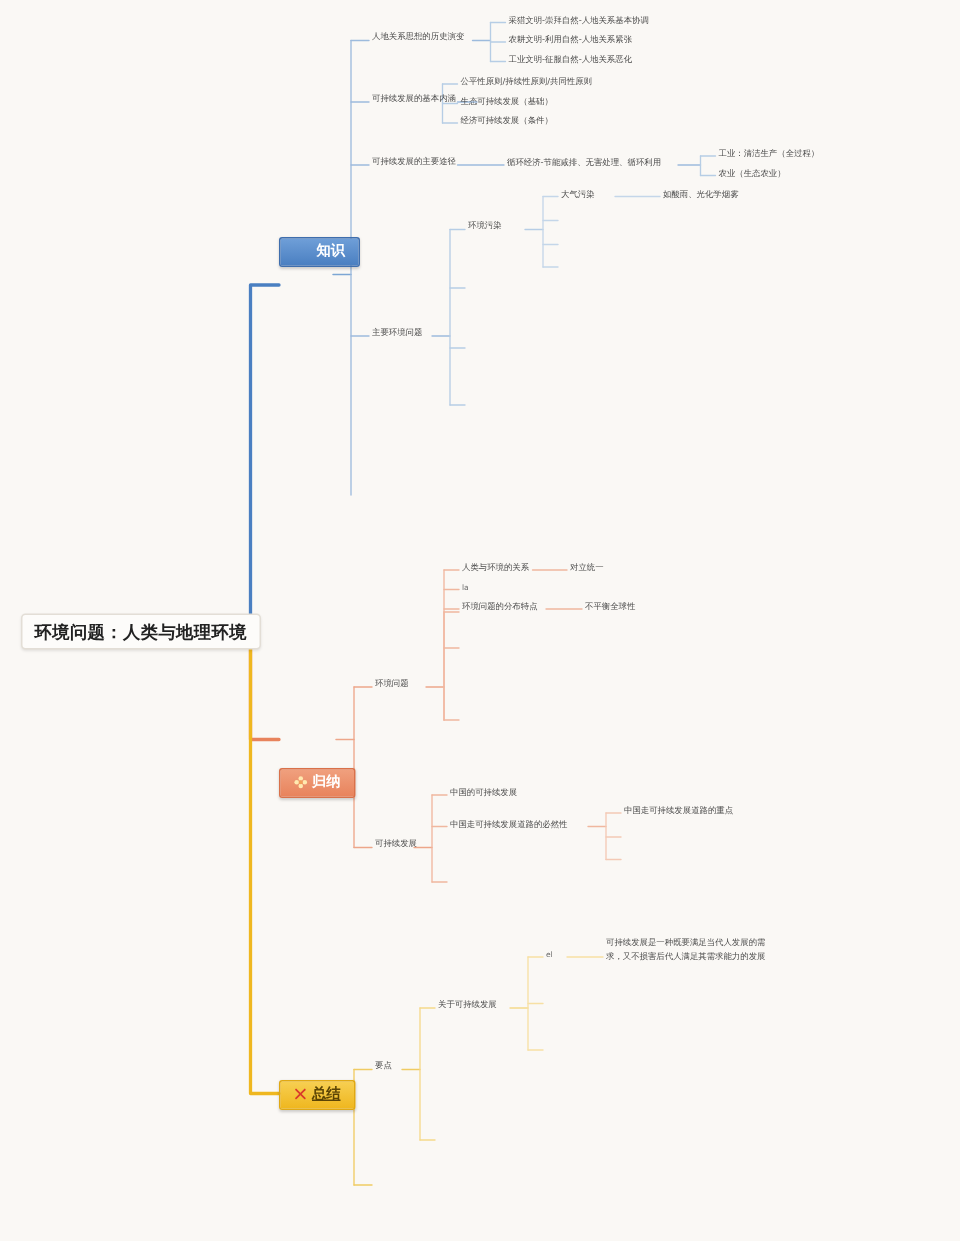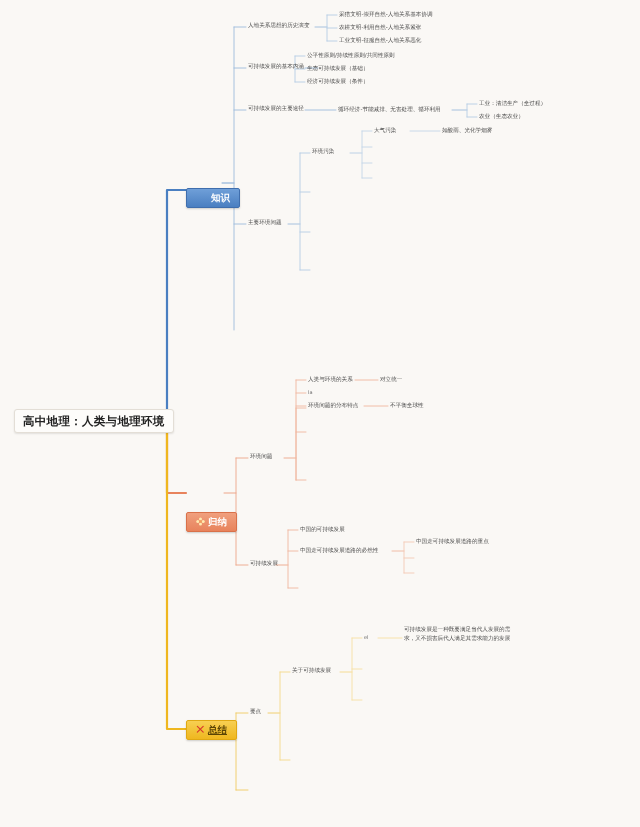--- a/index.html
+++ b/index.html
@@ -203,23 +203,23 @@
       <path d="M352 638 V 700" stroke="#f7e0a4" stroke-width="0.9"></path>
       <path d="M352 638 H 362" stroke="#f7e0a4" stroke-width="0.9"></path>
       <path d="M352 669 H 362" stroke="#f7e0a4" stroke-width="0.9"></path>
       <path d="M352 700 H 362" stroke="#f7e0a4" stroke-width="0.9"></path>
 
       <path d="M378 638 H 402" stroke="#f7e0a4" stroke-width="0.9"></path>
 
     </g>
   </svg>
 
-  <div class="node root" style="left:14px; top:409px;">高中地理：人类与地理环境</div>
-
-  <div class="node pill blue" style="left:186px; top:188px;padding-left:24px;">
+  <div class="node root" style="left:14px; top:409px;">环境问题：人类与地理环境</div>
+
+  <div class="node pill blue" style="left:186px; top:158px;padding-left:24px;">
     <span>知识</span>
   </div>
 
   <div class="node pill orange" style="left:186px; top:484px;">
     <span class="pill-icon">
       <svg viewBox="0 0 10 10" width="9" height="9">
           <g fill="#ffe9b0">
         <circle cx="5" cy="2.2" r="1.7"></circle>
             <circle cx="8" cy="5" r="1.7"></circle>
         <circle cx="5" cy="7.8" r="1.7"></circle>

